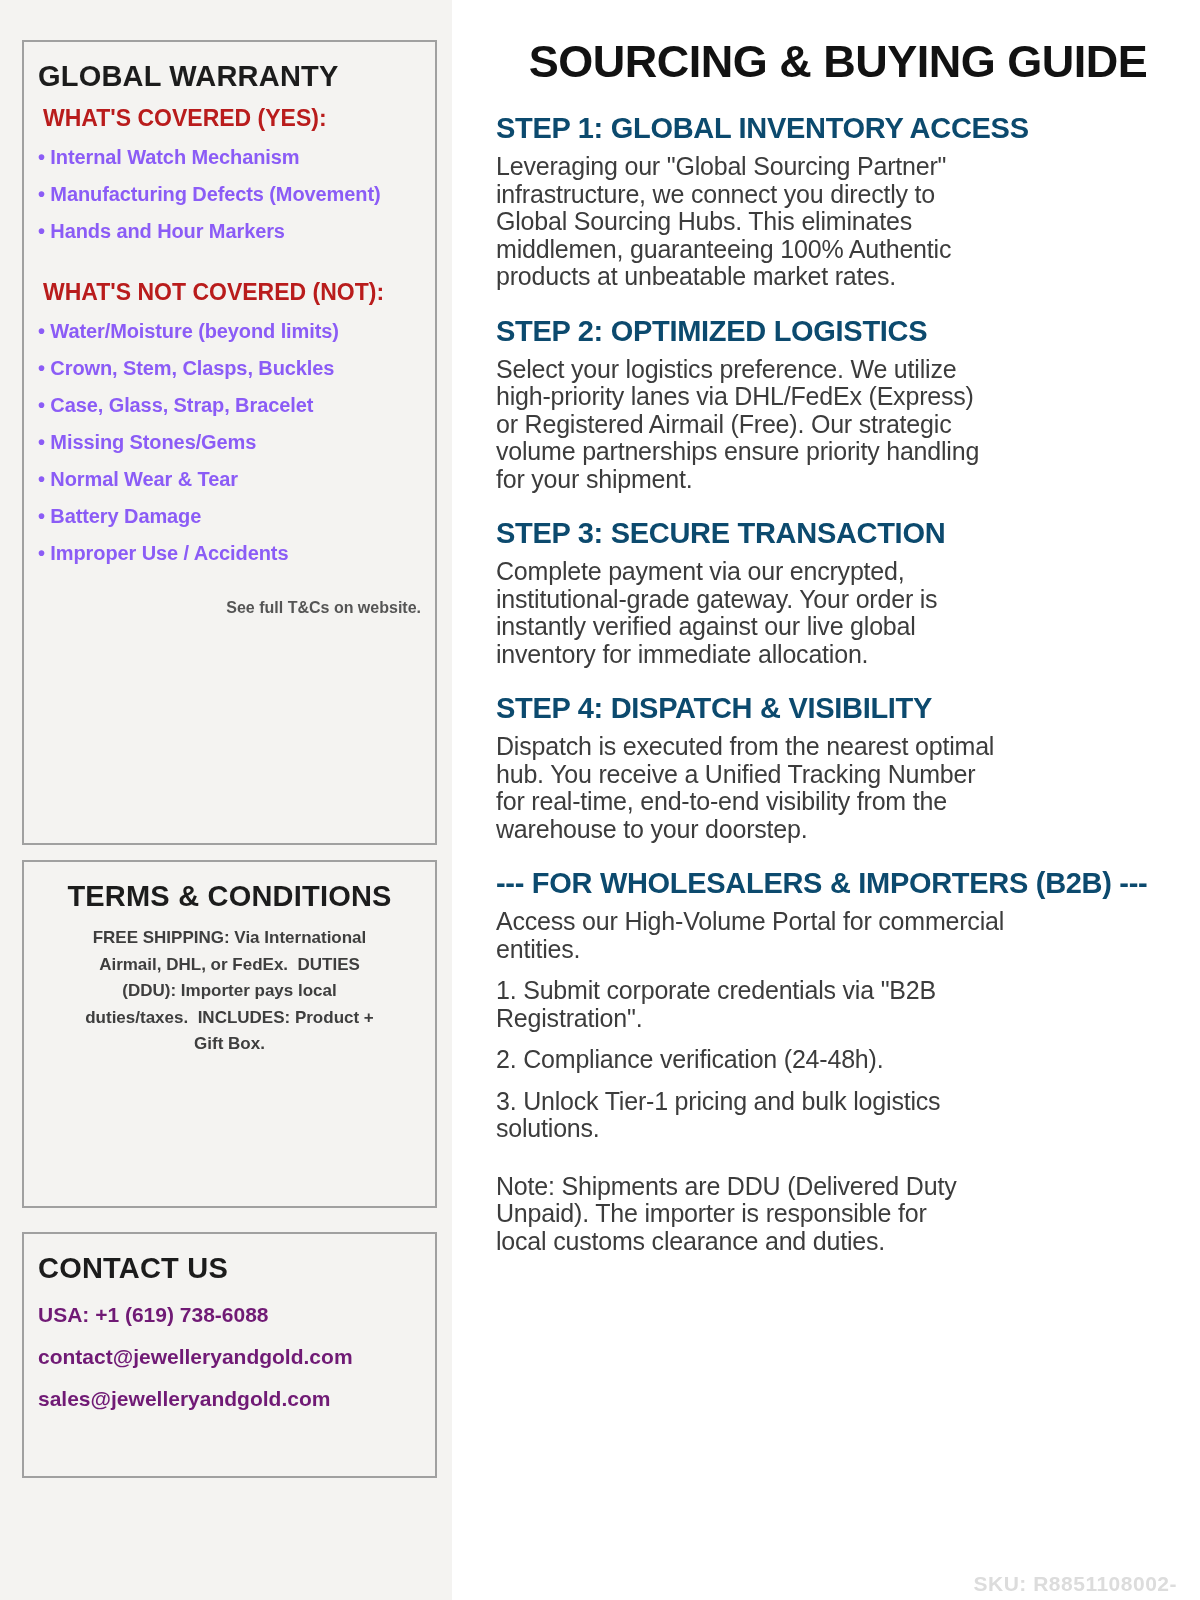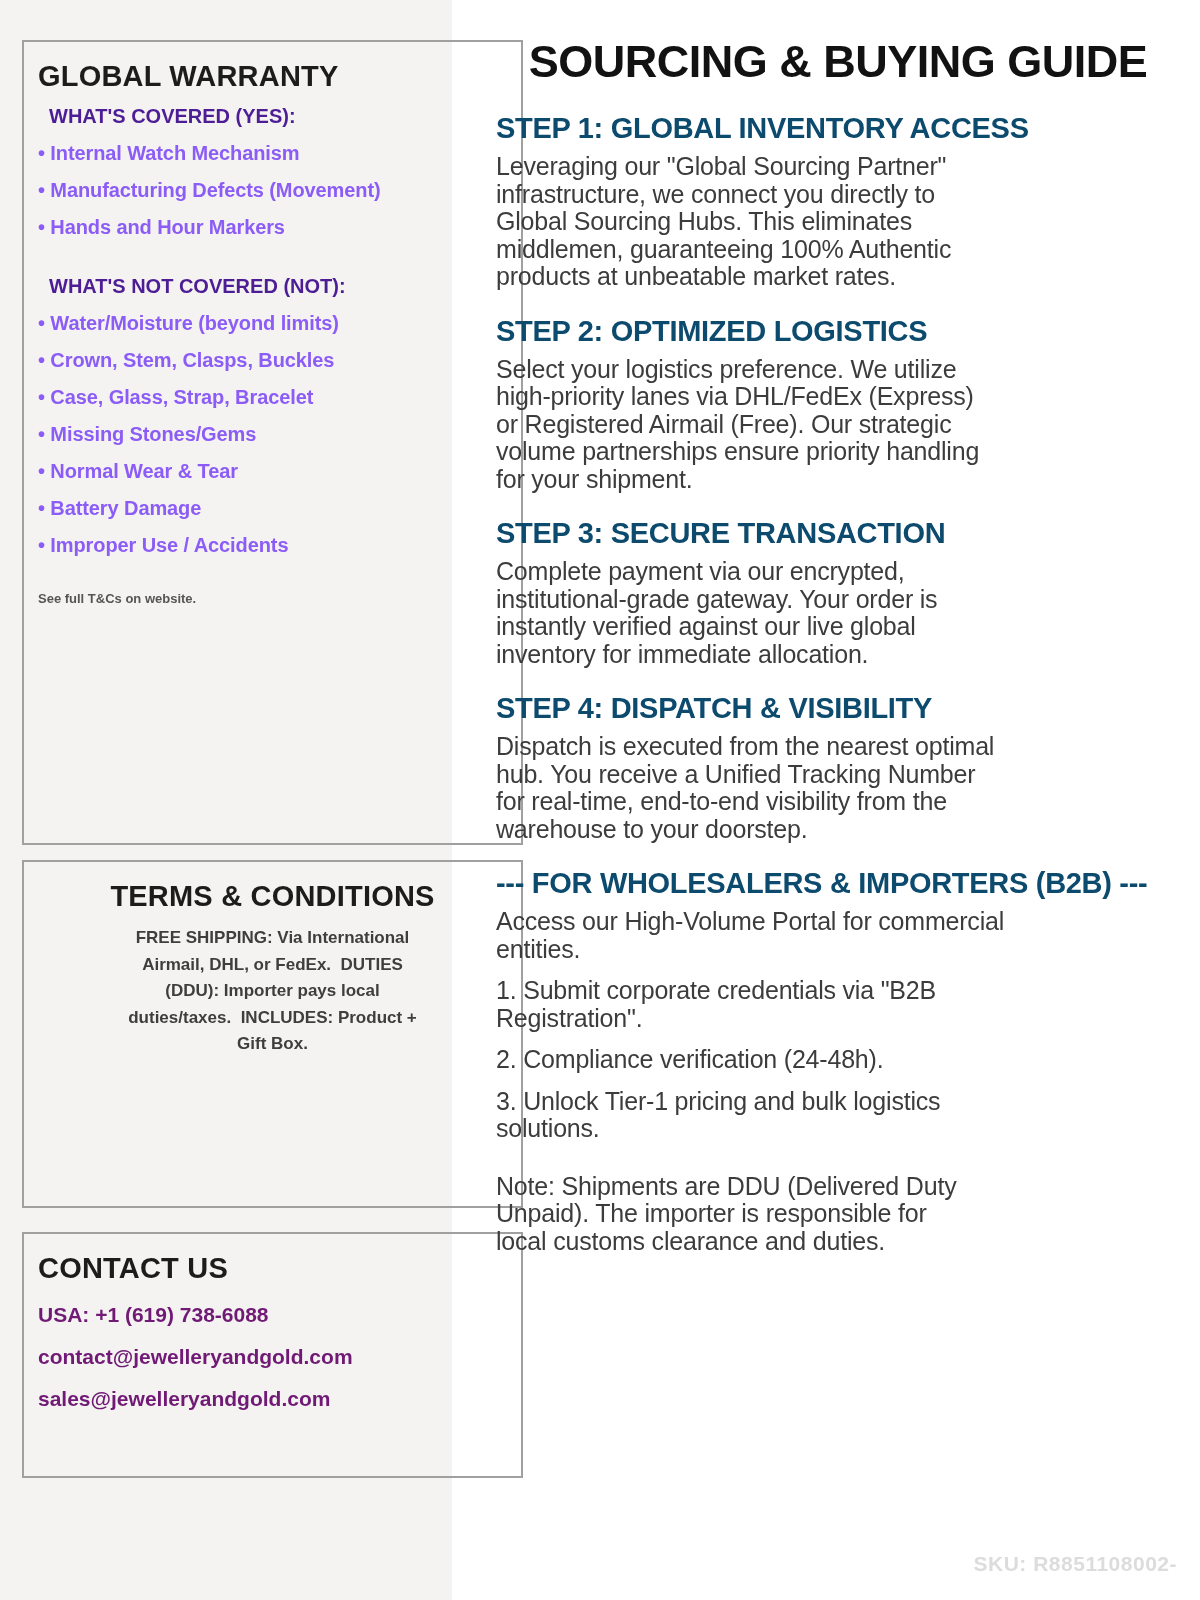--- a/index.html
+++ b/index.html
@@ -11,44 +11,44 @@
   }
   .page { display: flex; width: 1200px; height: 1600px; }
 
   
   .sidebar {
     flex: 0 0 452px; width: 452px; height: 1600px;
     background: var(--sidebar-bg, #f4f3f1);
     padding: 40px 0 0 22px;
   }
   .box {
-    width: 501px;
+    width: 415px;
     border: 2px solid var(--box-border, #a0a0a0);
     padding: 18px 14px 0 14px;
   }
   .box-warranty { height: 805px; margin-bottom: 15px; }
   .box-terms    { height: 348px; margin-bottom: 24px; text-align: center; }
   .box-contact  { height: 246px; }
   .side-title {
     font-size: 29px; font-weight: 800; color: var(--heading, #1c1c1c);
     letter-spacing: 0.2px; margin-bottom: 12px;
   }
   .sub-title {
-    font-size: 20px; font-weight: 700; color: #4c1d95;
-    margin: 10px 0 4px 11px;
+    font-size: 23px; font-weight: 700; color: #b91c1c;
+    margin: 10px 0 4px 5px;
   }
   .sub-title.gap { margin-top: 36px; }
   ul.bullets { list-style: none; }
   ul.bullets li {
     font-size: 20px; font-weight: 700; color: #8b5cf6;
     letter-spacing: -0.1px; margin: 14px 0;
   }
   ul.bullets li::before { content: "• "; }
   .footnote {
-    margin-top: 34px; font-size: 13px; font-weight: 700; color: #555555;
+    margin-top: 34px; font-size: 16px; font-weight: 700; color: #555555; text-align: right;
   }
   .side-body {
     margin-top: 6px; font-size: 17px; font-weight: 700; color: #3e3e3e;
     line-height: 26.5px; white-space: pre-wrap;
   }
   .contact-line {
     margin-top: 18px; font-size: 21px; font-weight: 700; color: #701a75;
   }
 
   
@@ -65,21 +65,21 @@
     font-size: 29px; font-weight: 700; color: #0c4a6e;
     letter-spacing: -0.3px; margin: 24px 0 8px 0;
   }
   .body {
     font-size: 25px; font-weight: 400; color: var(--body-text, #3c3c3c);
     line-height: 27.5px; letter-spacing: -0.2px; white-space: pre-wrap;
   }
   .b2b-item { margin-top: 14px; }
   .note { margin-top: 30px; }
   .sku {
-    position: absolute; right: 23px; bottom: 24px;
+    position: absolute; right: 23px; bottom: 4px;
     font-size: 21px; font-weight: 700; letter-spacing: 0.5px;
     color: var(--sku-text, #dcdcdc);
   }
 </style>
 </head>
 <body>
 
 <div class="page">
 
   <aside class="sidebar">

